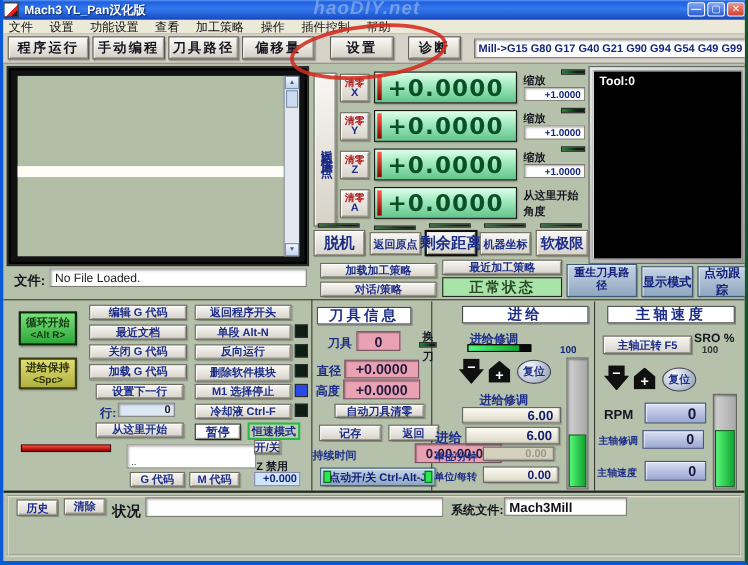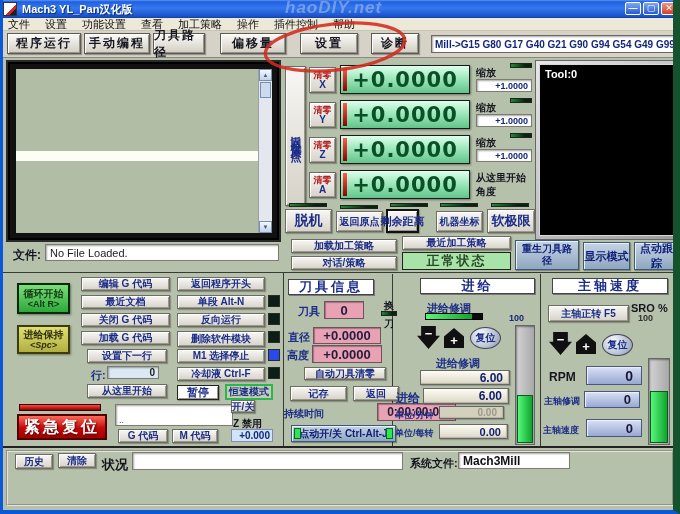--- a/index.html
+++ b/index.html
@@ -1,18 +1,18 @@
 <!DOCTYPE html>
 <html><head>
 <meta charset="utf-8">
 <style>
   html,body{margin:0;padding:0;background:#888;}
   #app{position:relative;width:680px;height:514px;background:#b6c1ab;
        font-family:"Liberation Sans","DejaVu Sans",sans-serif;overflow:hidden;
-       border-left:3px solid #0c59d8;border-right:7px solid #14532d;border-bottom:4px solid #0c59d8;
+       border-left:3px solid #0c59d8;border-right:3px solid #14532d;border-bottom:4px solid #0c59d8;
        box-sizing:border-box;}
   .abs{position:absolute;box-sizing:border-box;}
   .fc{display:flex;align-items:center;justify-content:center;}
   
   .titlebar{left:-3px;top:0;width:680px;height:18px;
     background:linear-gradient(180deg,#5a96f4 0%,#2060e0 10%,#3578ee 45%,#1b52cc 90%,#123e9e 100%);}
   .title-text{color:#fff;font-weight:bold;font-size:11px;text-shadow:1px 1px 1px #0a2a6a;white-space:nowrap;}
   .appicon{width:12px;height:12px;background:#fff;border:1px solid #333;
     background:linear-gradient(135deg,#fff 55%,#d22 55%,#d22 75%,#123 75%);}
   .winbtn{width:16px;height:13px;border-radius:2px;font-size:9px;font-weight:bold;color:#fff;
@@ -103,21 +103,21 @@
     <span>查看</span>
     <span>加工策略</span>
     <span>操作</span>
     <span>插件控制</span>
     <span>帮助</span>
   </div>
 
   <div class="abs tabrow"></div>
   <div class="abs tabbtn fc" style="left:4px;width:74px;">程序运行</div>
   <div class="abs tabbtn fc" style="left:81px;width:66px;">手动编程</div>
-  <div class="abs tabbtn fc" style="left:150px;width:52px;">刀具路径</div>
+  <div class="abs tabbtn fc" style="left:150px;width:64px;">刀具路径</div>
   <div class="abs tabbtn fc" style="left:217px;width:66px;">偏移量</div>
   <div class="abs tabbtn fc" style="left:297px;width:58px;">设置</div>
   <div class="abs tabbtn fc" style="left:368px;width:48px;">诊断</div>
   <div class="abs gmodes">Mill-&gt;G15 G80 G17 G40 G21 G90 G94 G54 G49 G99 G6</div>
 
   <div class="abs hline" style="left:0;top:272px;width:674px;"></div>
   <div class="abs vline" style="left:280px;top:272px;height:174px;"></div>
   <div class="abs vline" style="left:389px;top:274px;height:172px;"></div>
   <div class="abs vline" style="left:537px;top:274px;height:172px;"></div>
   <div class="abs hline" style="left:0;top:446px;width:674px;height:2px;background:#222;"></div>
@@ -188,21 +188,21 @@
   <div class="abs" style="left:471px;top:170px;width:62px;height:31px;">
     <span class="abs lbl" style="left:2px;top:1px;font-size:10px;">从这里开始</span>
     <span class="abs lbl" style="left:2px;top:15px;font-size:10px;">角度</span>
   </div>
 
   <div class="abs ledstrip" style="left:286px;top:203px;width:38px;height:4px;"></div>
   <div class="abs btn" style="left:282px;top:209px;width:47px;height:24px;font-size:14px;">脱机</div>
   <div class="abs ledstrip" style="left:337px;top:205px;width:38px;height:4px;"></div>
   <div class="abs btn" style="left:333px;top:211px;width:47px;height:21px;font-size:10px;">返回原点</div>
   <div class="abs ledstrip" style="left:387px;top:203px;width:38px;height:4px;"></div>
-  <div class="abs btn" style="left:383px;top:209px;width:33px;height:24px;font-size:11px;border:2px solid #111;">剩余距离</div>
+  <div class="abs btn" style="left:383px;top:209px;width:48px;height:24px;font-size:14px;border:2px solid #111;">剩余距离</div>
   <div class="abs ledstrip" style="left:437px;top:203px;width:38px;height:4px;"></div>
   <div class="abs btn" style="left:433px;top:211px;width:47px;height:21px;font-size:10px;">机器坐标</div>
   <div class="abs ledstrip" style="left:488px;top:203px;width:38px;height:4px;"></div>
   <div class="abs btn" style="left:484px;top:209px;width:48px;height:24px;font-size:13px;">软极限</div>
 
   <div class="abs" style="left:532px;top:60px;width:144px;height:180px;background:linear-gradient(135deg,#e8e8e8,#9a9a9a);border:1px solid #666;padding:3px;">
     <div class="abs" style="left:3px;top:3px;right:3px;bottom:3px;background:#000;border:1px solid #d8d8d8;">
       <span class="abs" style="left:5px;top:3px;color:#fff;font-weight:bold;font-size:11px;">Tool:0</span>
     </div>
   </div>
@@ -217,21 +217,21 @@
   <div class="abs bluebtn" style="left:512px;top:240px;width:64px;height:30px;font-size:10px;line-height:1.2;white-space:normal;padding:0 2px;">重生刀具路径</div>
   <div class="abs bluebtn" style="left:580px;top:242px;width:47px;height:28px;font-size:11px;">显示模式</div>
   <div class="abs bluebtn" style="left:631px;top:242px;width:45px;height:28px;font-size:11px;">点动跟踪</div>
 
   <div class="abs" style="left:14px;top:283px;width:53px;height:31px;background:linear-gradient(180deg,#7ae07a,#2ea83a);border:2px solid #0a280a;box-shadow:1px 1px 2px rgba(0,0,0,.4);display:flex;flex-direction:column;align-items:center;justify-content:center;line-height:1.15;">
     <span style="color:#123812;font-weight:bold;font-size:10px;">循环开始</span>
     <span style="color:#123812;font-weight:bold;font-size:9px;">&lt;Alt R&gt;</span>
   </div>
   <div class="abs" style="left:14px;top:325px;width:53px;height:29px;background:linear-gradient(180deg,#e0e070,#b0b042);border:2px solid #3c3c10;box-shadow:1px 1px 2px rgba(0,0,0,.4);display:flex;flex-direction:column;align-items:center;justify-content:center;line-height:1.15;">
     <span style="color:#2e2e0c;font-weight:bold;font-size:10px;">进给保持</span>
-    <span style="color:#2e2e0c;font-weight:bold;font-size:9px;font-style:italic;">&lt;Spc&gt;</span>
+    <span style="color:#2e2e0c;font-weight:bold;font-size:9px;">&lt;Spc&gt;</span>
   </div>
 
   <div class="abs btn" style="left:78px;top:277px;width:89px;height:14px;font-size:10px;">编辑 G 代码</div>
   <div class="abs btn" style="left:78px;top:295px;width:89px;height:14px;font-size:10px;">最近文档</div>
   <div class="abs btn" style="left:78px;top:313px;width:89px;height:14px;font-size:10px;">关闭 G 代码</div>
   <div class="abs btn" style="left:78px;top:331px;width:89px;height:14px;font-size:10px;">加载 G 代码</div>
   <div class="abs btn" style="left:84px;top:349px;width:80px;height:14px;font-size:10px;">设置下一行</div>
   <span class="abs nlbl" style="left:88px;top:368px;font-size:11px;">行:</span>
   <div class="abs sunken" style="left:104px;top:366px;width:52px;height:13px;background:#dce8f4;display:flex;align-items:center;justify-content:flex-end;padding-right:3px;font-size:10px;color:#222;font-weight:bold;">0</div>
   <div class="abs btn" style="left:84px;top:384px;width:80px;height:14px;font-size:10px;">从这里开始</div>
@@ -244,21 +244,20 @@
   <div class="abs btn" style="left:174px;top:331px;width:88px;height:16px;font-size:10px;">删除软件模块</div>
   <div class="abs led" style="left:265px;top:331px;width:12px;height:12px;"></div>
   <div class="abs btn" style="left:174px;top:349px;width:88px;height:14px;font-size:10px;">M1 选择停止</div>
   <div class="abs led blue" style="left:265px;top:349px;width:12px;height:12px;"></div>
   <div class="abs btn" style="left:174px;top:367px;width:88px;height:14px;font-size:10px;">冷却液 Ctrl-F</div>
   <div class="abs led" style="left:265px;top:367px;width:12px;height:12px;"></div>
   <div class="abs btn" style="left:174px;top:385px;width:42px;height:15px;font-size:11px;background:#fff;border:1px solid #222;">暂停</div>
   <div class="abs fc" style="left:222px;top:384px;width:48px;height:16px;border:2px solid #2ab84a;background:#c2ccb8;color:#1c2d88;font-weight:bold;font-size:10px;">恒速模式</div>
 
   <div class="abs" style="left:16px;top:404px;width:82px;height:7px;background:linear-gradient(180deg,#ff4a3a,#8e0000);border:1px solid #3a0000;"></div>
-  <div class="abs estop" style="left:14px;top:414px;width:90px;height:26px;">紧急复位</div>
   <div class="abs sunken" style="left:112px;top:404px;width:118px;height:22px;display:flex;align-items:flex-end;padding-left:3px;font-size:9px;color:#444;">..</div>
   <div class="abs btn" style="left:115px;top:429px;width:50px;height:14px;font-size:10px;">G 代码</div>
   <div class="abs btn" style="left:169px;top:429px;width:46px;height:14px;font-size:10px;">M 代码</div>
   <div class="abs btn" style="left:228px;top:400px;width:24px;height:13px;font-size:10px;">开/关</div>
   <span class="abs lbl" style="left:230px;top:417px;font-size:10px;">Z 禁用</span>
   <div class="abs" style="left:228px;top:429px;width:42px;height:13px;background:#cfe4f8;border:1px solid #88a;display:flex;align-items:center;justify-content:flex-end;padding-right:2px;font-size:10px;color:#13267c;font-weight:bold;">+0.000</div>
 
   <div class="abs panel-title" style="left:285px;top:279px;width:86px;height:16px;">刀具信息</div>
   <span class="abs nlbl" style="left:295px;top:304px;font-size:11px;">刀具</span>
   <div class="abs pinkfield" style="left:321px;top:301px;width:40px;height:18px;font-size:13px;">0</div>

